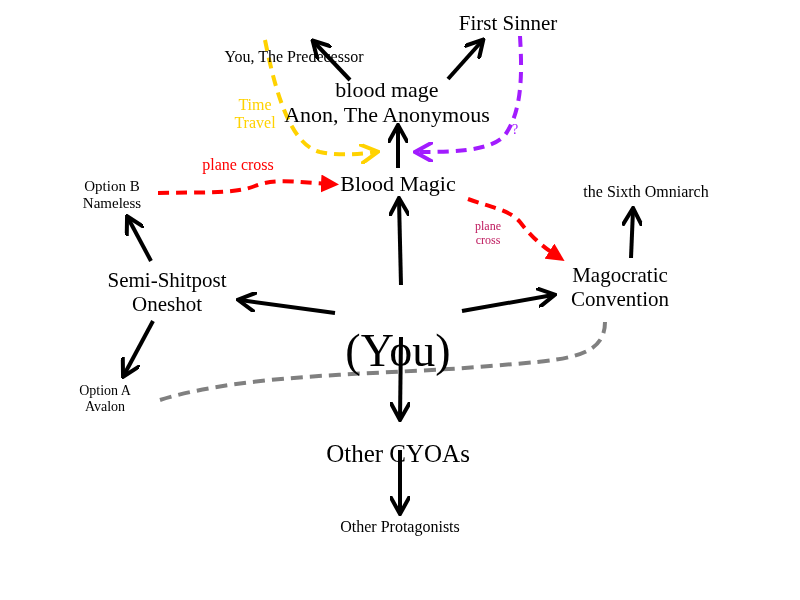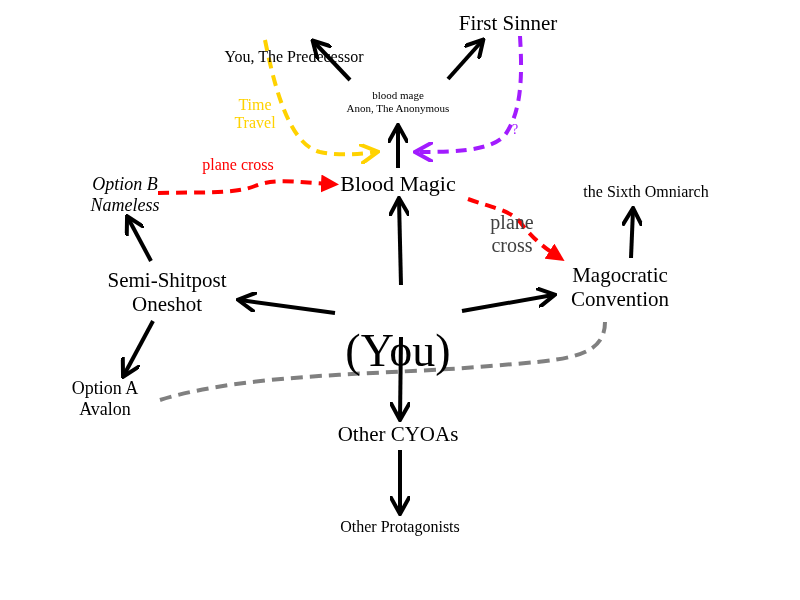--- a/index.html
+++ b/index.html
@@ -43,60 +43,60 @@
   <path d="M520,36 C522,70 523,110 505,135 C490,152 450,152 417,152" fill="none" stroke="#a21cff" stroke-width="4" stroke-dasharray="11,7" marker-end="url(#arrPurple)"></path>
   <path d="M158,193 C200,192 235,194 255,186 C275,178 295,182 330,184" fill="none" stroke="#ff0000" stroke-width="4" stroke-dasharray="11,7" marker-end="url(#arrRed)"></path>
   <path d="M468,199 C490,207 510,210 520,222 C530,235 540,245 557,256" fill="none" stroke="#ff0000" stroke-width="4" stroke-dasharray="11,7" marker-end="url(#arrRed)"></path>
   <path d="M160,400 C250,372 390,375 490,366 C560,360 605,360 605,322" fill="none" stroke="#808080" stroke-width="4" stroke-dasharray="12,7"></path>
 </svg>
 
 <div class="node" style="left:398px;top:311px;font-size:46px;margin-top:40px;">(You)</div>
 
 <div class="node" style="left:398px;top:184px;font-size:22px;">Blood Magic</div>
 
-<div class="node" style="left:398px;top:102px;font-size:11px;">
+<div class="node" style="left:387px;top:102px;font-size:22px;">
   <div>blood mage</div>
   <div>Anon, The Anonymous</div>
 </div>
 
 <div class="node" style="left:294px;top:25px;font-size:16px;margin-top:32px;">You, The Predecessor</div>
 
 <div class="node" style="left:508px;top:23px;font-size:21px;">First Sinner</div>
 
 <div class="node" style="left:620px;top:287px;font-size:21px;">
   <div>Magocratic</div>
   <div>Convention</div>
 </div>
 
 <div class="node" style="left:646px;top:192px;font-size:16px;">the Sixth Omniarch</div>
 
 <div class="node" style="left:167px;top:292px;font-size:21px;">
   <div>Semi-Shitpost</div>
   <div>Oneshot</div>
 </div>
 
-<div class="node" style="left:125px;top:195px;font-size:18px;font-style:italic;">
+<div class="node" style="left:112px;top:195px;font-size:15px;">
   <div>Option B</div>
   <div>Nameless</div>
 </div>
 
-<div class="node" style="left:105px;top:399px;font-size:18px;text-align:center;">
+<div class="node" style="left:105px;top:399px;font-size:14px;text-align:center;">
   <div>Option A</div>
   <div>Avalon</div>
 </div>
 
-<div class="node" style="left:398px;top:434px;font-size:21px;">Other CYOAs</div>
+<div class="node" style="left:398px;top:454px;font-size:25px;">Other CYOAs</div>
 
 <div class="node" style="left:400px;top:527px;font-size:16px;">Other Protagonists</div>
 
 <div class="lbl" style="left:255px;top:114px;font-size:16px;color:#ffd200;">
   <div>Time</div>
   <div>Travel</div>
 </div>
 
 <div class="lbl" style="left:515px;top:130px;font-size:14px;color:#a21cff;">?</div>
 
 <div class="lbl" style="left:238px;top:165px;font-size:16px;color:#ff0000;">plane cross</div>
 
-<div class="lbl" style="left:512px;top:234px;font-size:20px;color:#404040;">
+<div class="lbl" style="left:488px;top:234px;font-size:12px;color:#be185d;">
   <div>plane</div>
   <div>cross</div>
 </div>
 
 </body></html>

